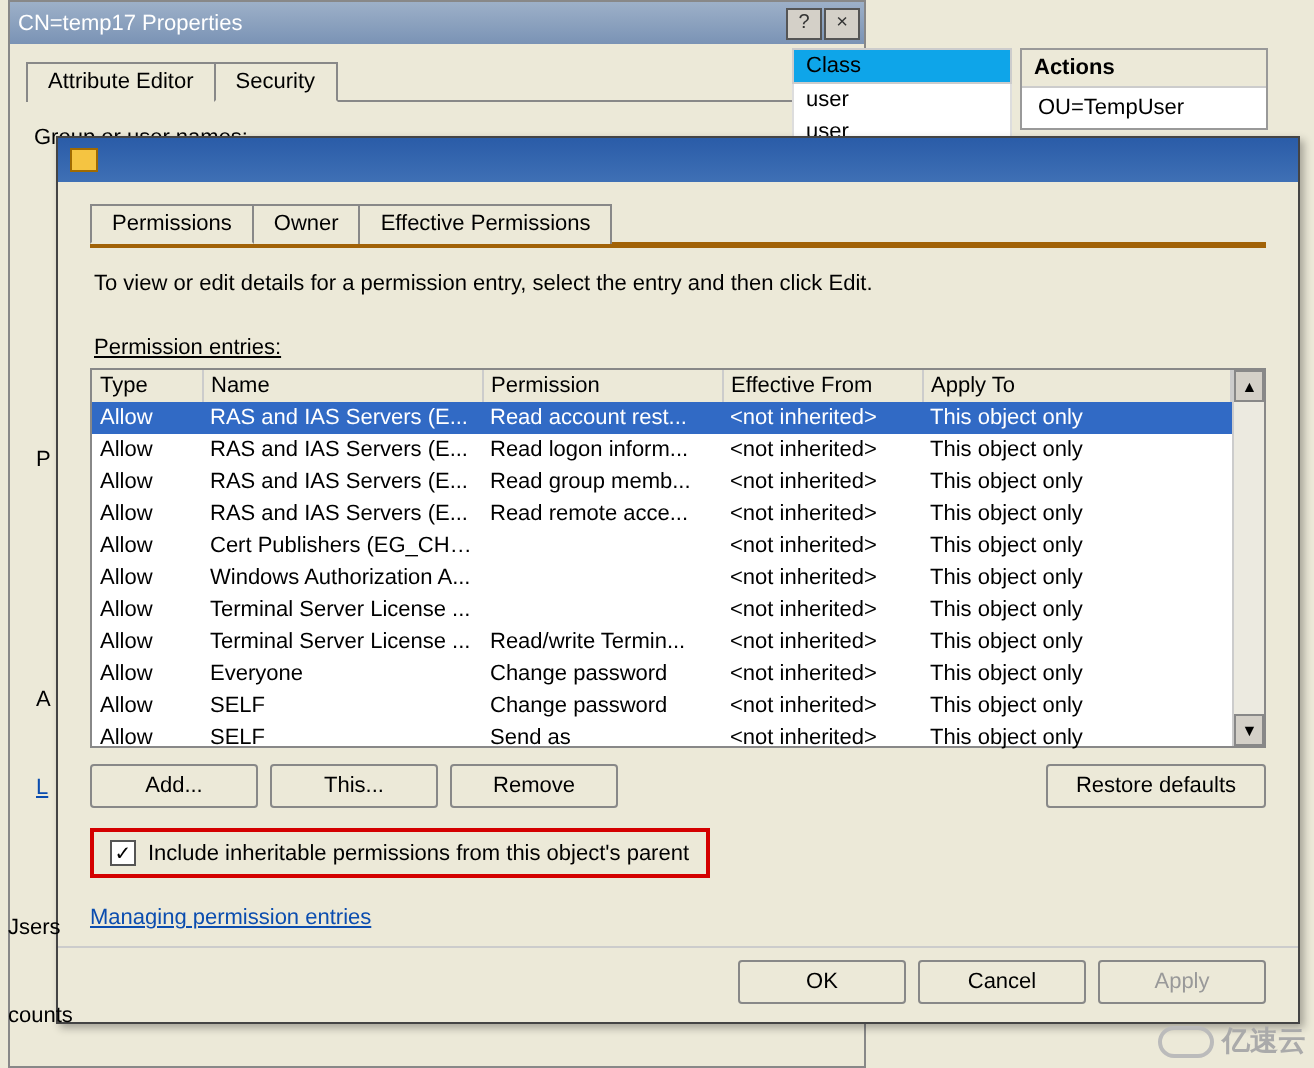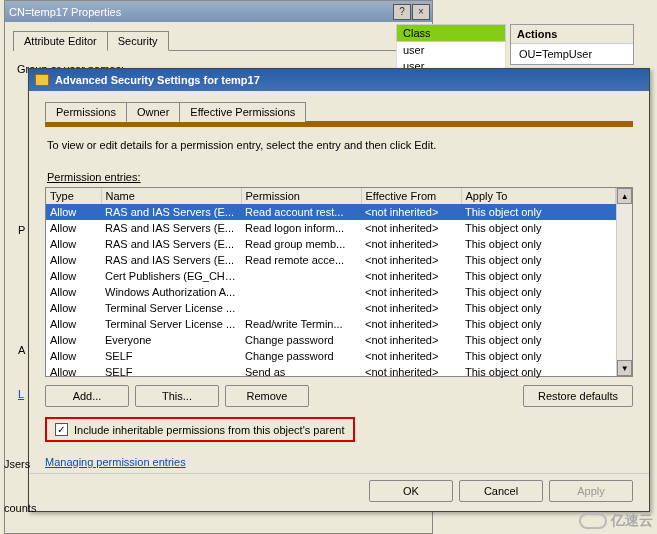--- a/index.html
+++ b/index.html
@@ -60,21 +60,21 @@
   .tab.active { background:#ece9d8; z-index:2; border-bottom:1px solid #ece9d8; }
   .bg-body { padding: 8px 12px; }
   .bg-label { margin-top: 4px; }
 
   
   .bg-grid {
     position:absolute; left:396px; top:24px;
     width:110px;
   }
   .bg-col-hdr {
-    background:#84cc16;
+    background:#0ea5e9;
     border:1px solid #ccc;
     padding:2px 6px;
     font-size:11px;
   }
   .bg-cell {
     background:#fff;
     border-left:1px solid #ddd; border-right:1px solid #ddd;
     padding:2px 6px; height:16px;
   }
   .actions-pane {
@@ -111,21 +111,21 @@
   .adv-title .folder-icon {
     width:14px; height:12px; margin-right:6px;
     background:#f5c441; border:1px solid #a06a00;
   }
   .adv-body {
     padding: 10px 16px 0 16px;
     height: calc(100% - 22px - 38px);
   }
   .adv-tabs {
     display:flex;
-    border-bottom:6px solid #a16207;
+    border-bottom:3px solid #a16207;
   }
   .adv-tabs .tab { font-size:11px; }
   .intro-text { margin:12px 2px 20px; }
   .entries-label { margin:10px 2px 4px; text-decoration:underline; }
 
   
   .perm-table-wrap {
     border:1px solid #888;
     background:#fff;
     height:190px;
@@ -255,21 +255,20 @@
 </div>
 
 <div class="actions-pane">
   <div class="actions-head">Actions</div>
   <div class="actions-item">OU=TempUser</div>
 </div>
 
 <div class="adv-window">
   <div class="adv-title">
     <span class="folder-icon"></span>
-    <span>Advanced Security Settings for temp17</span>
   </div>
   <div class="adv-body">
     <div class="adv-tabs">
       <div class="tab active">Permissions</div>
       <div class="tab">Owner</div>
       <div class="tab">Effective Permissions</div>
     </div>
 
     <div class="intro-text">To view or edit details for a permission entry, select the entry and then click Edit.</div>
     <div class="entries-label">Permission entries:</div>

